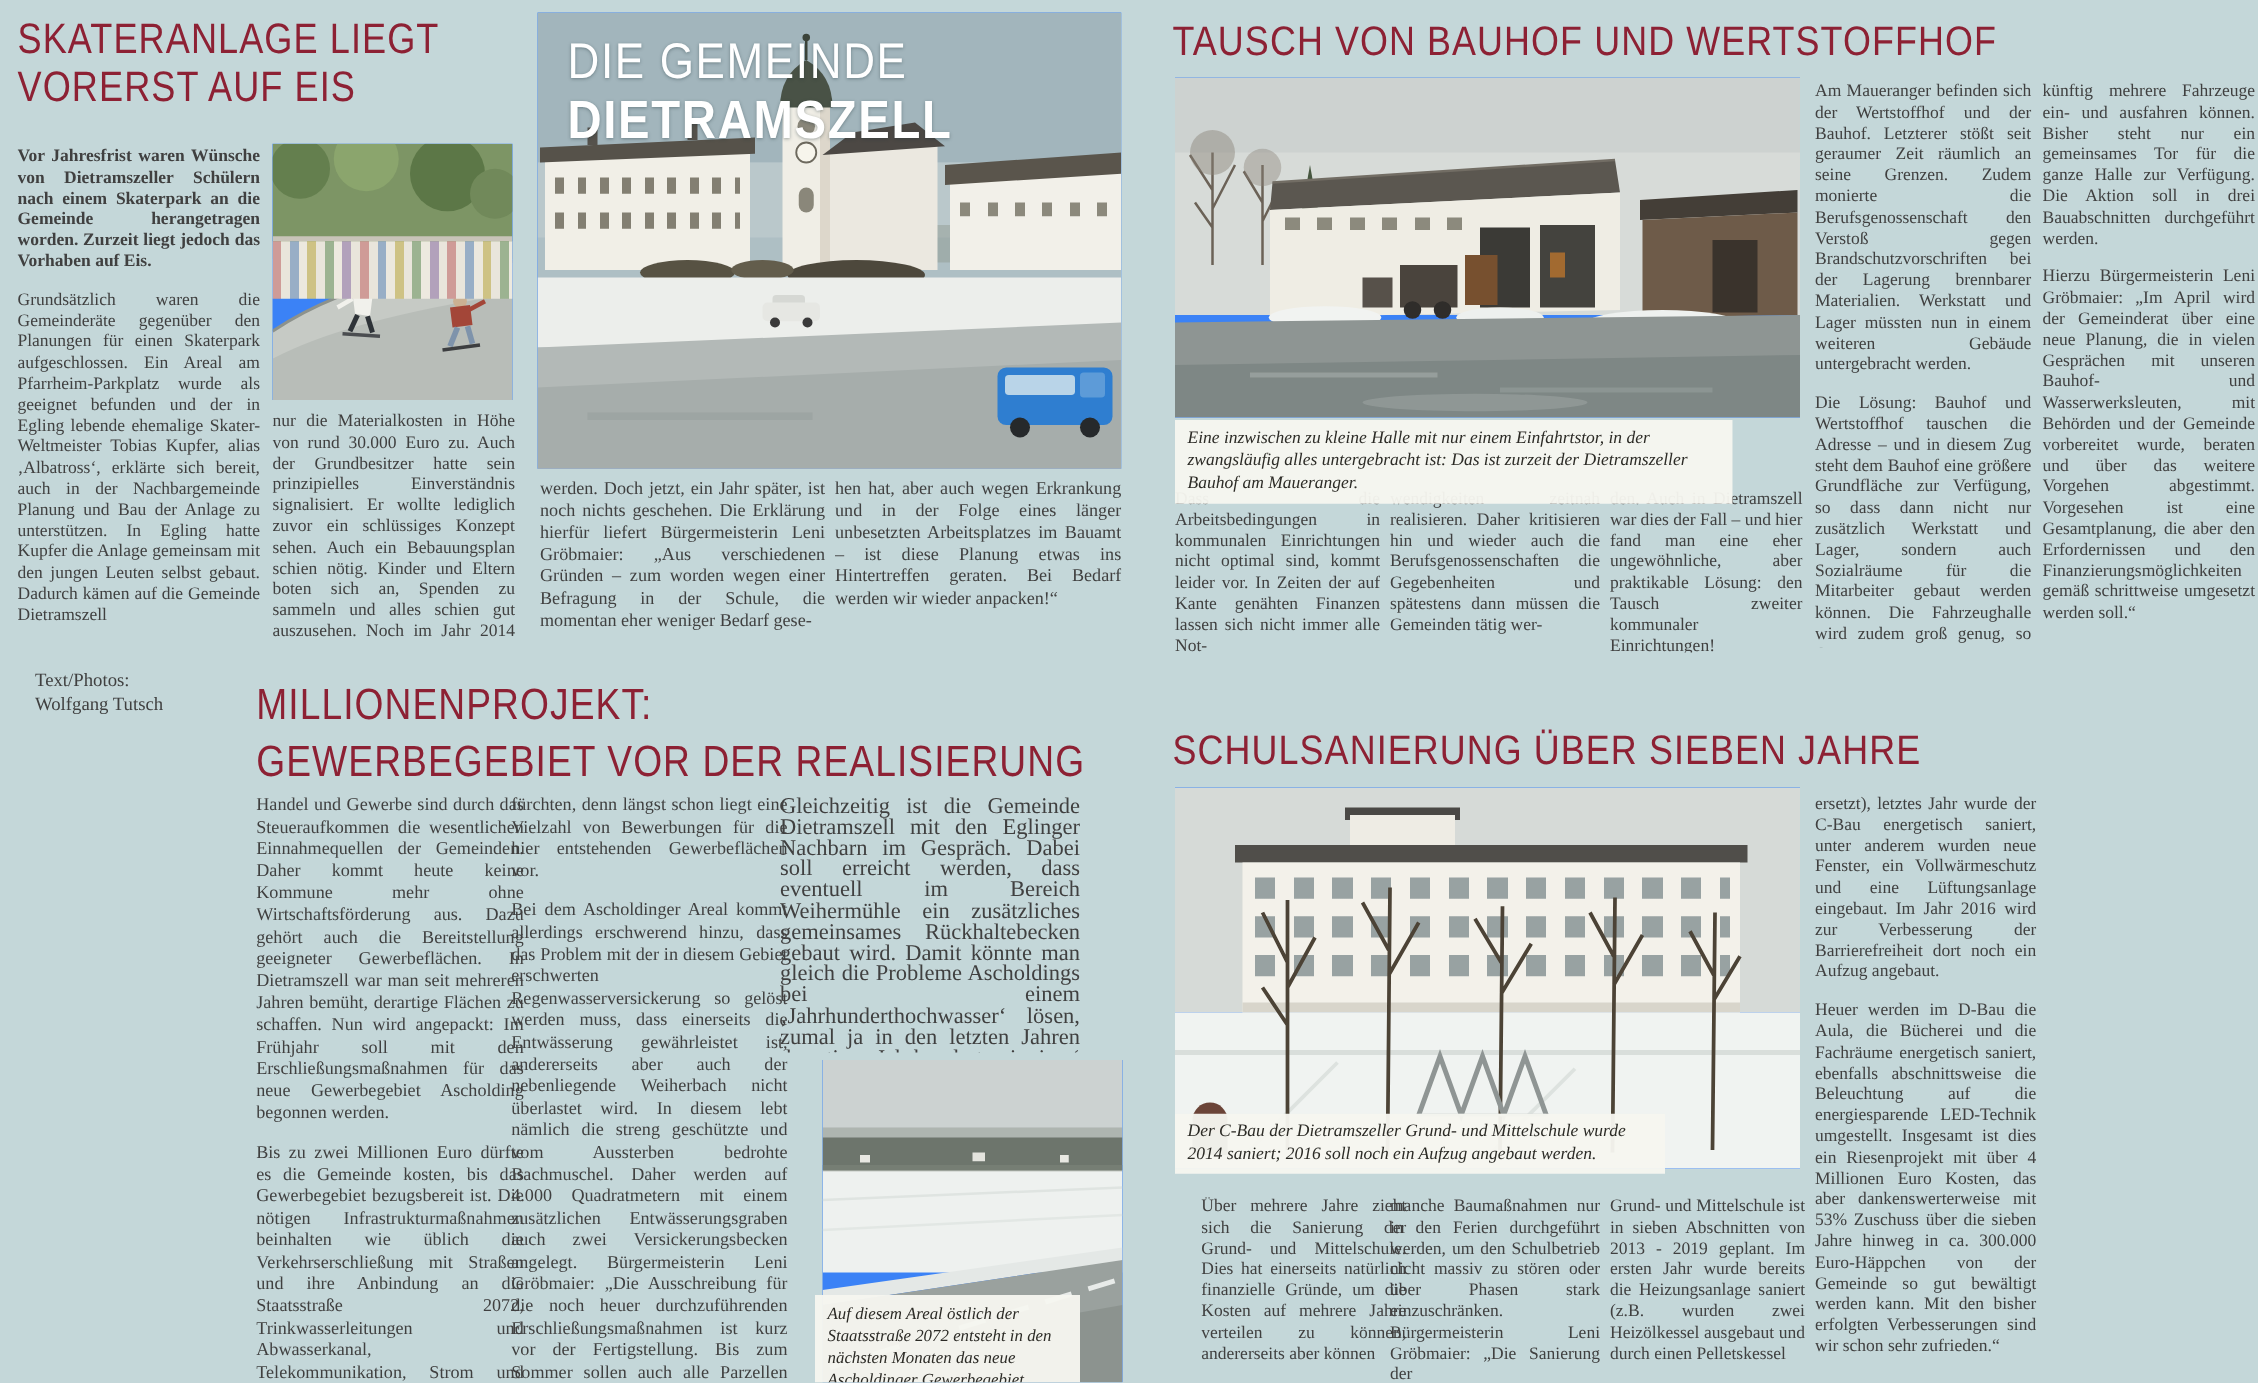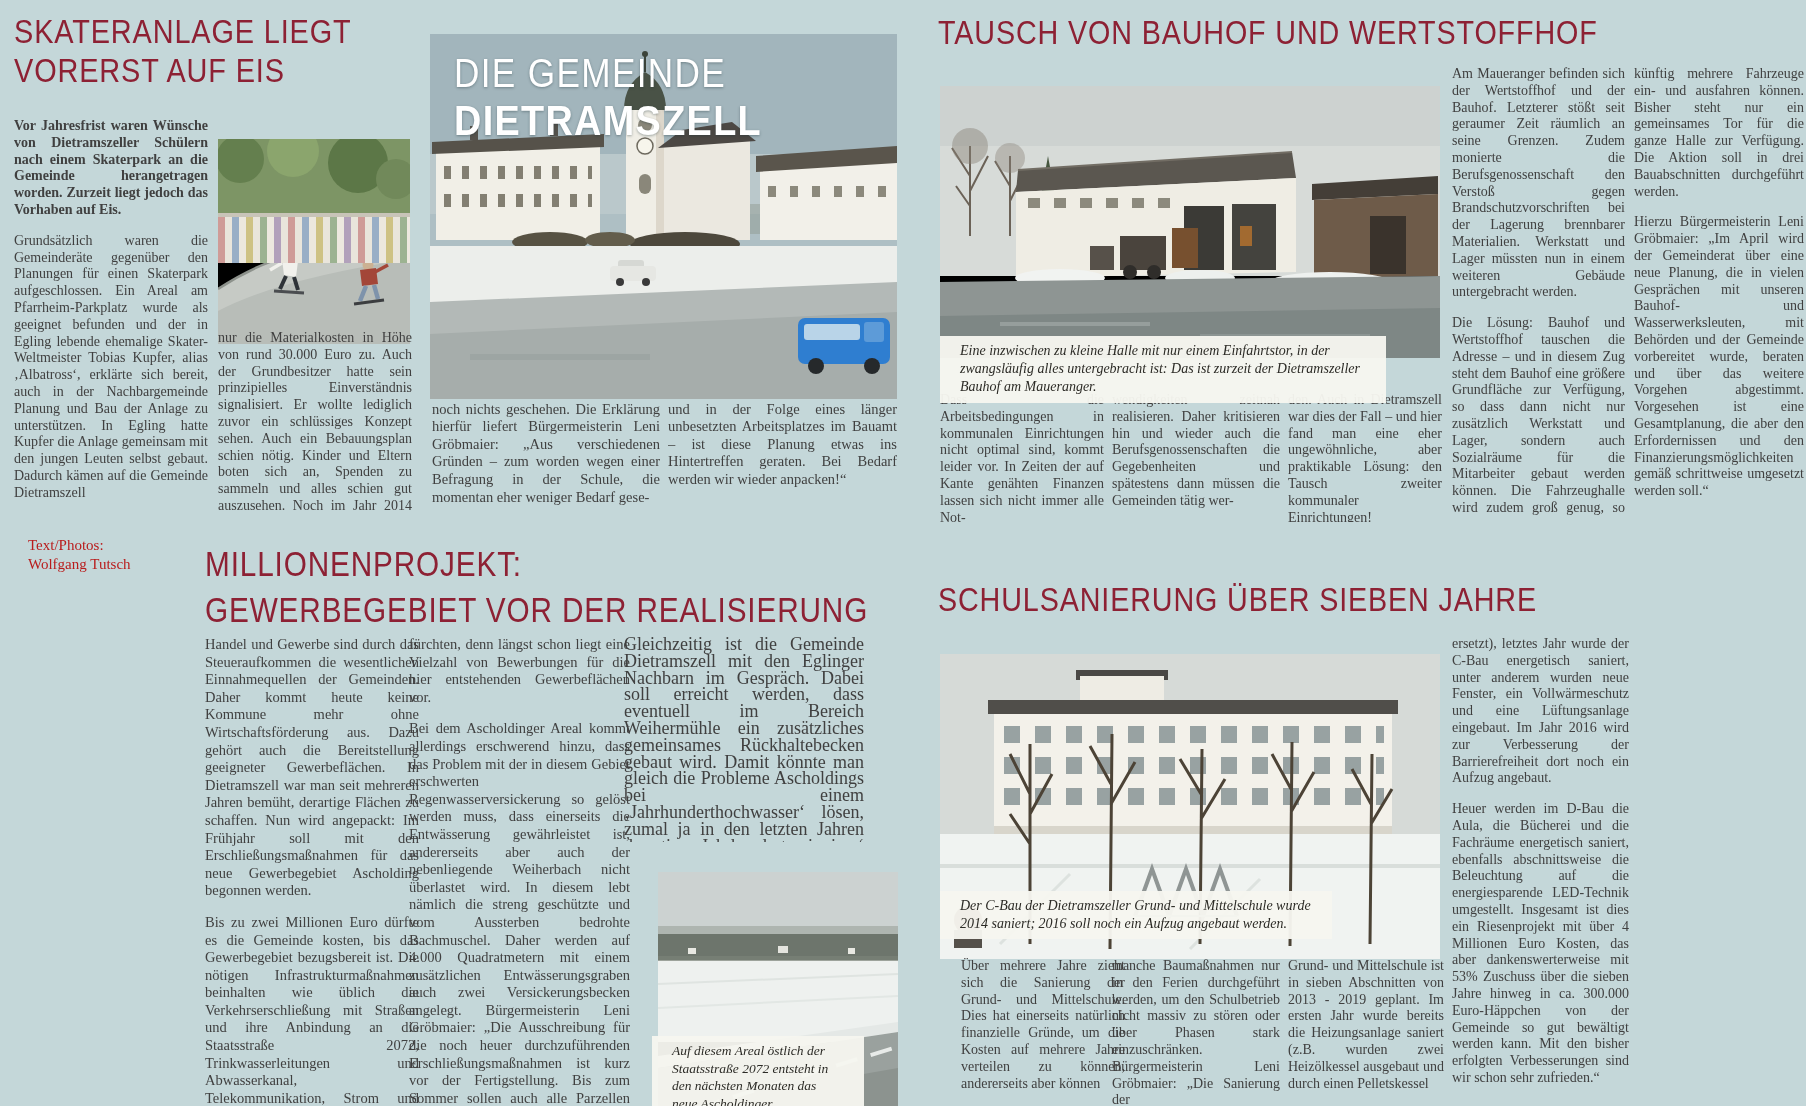--- a/index.html
+++ b/index.html
@@ -15,30 +15,30 @@
   }
   .h .hl { display:block; }
   .col {
     position:absolute; text-align:justify; color:#404040; overflow:hidden;
     hyphens:auto; overflow-wrap:break-word;
   }
   .col p { margin:0 0 14px 0; }
   .body-sm { font-size:14px; line-height:16.8px; }
   .body-md { font-size:14.5px; line-height:17.6px; }
   .lead { font-weight:bold; }
-  .photo { position:absolute; overflow:hidden; background:#000000;margin-top:24px; }
+  .photo { position:absolute; overflow:hidden; background:#3b82f6; }
   .photo svg { position:absolute; left:0; top:0; width:100%; height:100%; display:block; z-index:0; }
   .photo svg.fg { z-index:2; }
   .winrow { position:absolute; z-index:1; }
   .caption {
     position:absolute; z-index:5; background:rgba(246,246,239,0.96);
     font-style:italic; font-size:14px; line-height:1.3; color:#2c2b26;
-    padding:6px 20px; box-sizing:border-box;
-  }
-  .credit { position:absolute; font-size:15px; line-height:19px; color:#b91c1c; }
+    padding:6px 10px; box-sizing:border-box;
+  }
+  .credit { position:absolute; font-size:15px; line-height:19px; color:#404040; }
   .photo-title {
     position:absolute; left:24px; top:16px; z-index:3; color:#ffffff;
     font-family:"Liberation Sans","DejaVu Sans",sans-serif;
     transform-origin:0 0; transform:scaleX(0.88); letter-spacing:1.5px;
     text-shadow:0 1px 3px rgba(30,50,55,0.4); white-space:nowrap;
   }
   .photo-title .t1 { font-size:40px; font-weight:400; line-height:46px; }
   .photo-title .t2 { font-size:43px; font-weight:bold; line-height:48px; }
 </style>
 </head>

